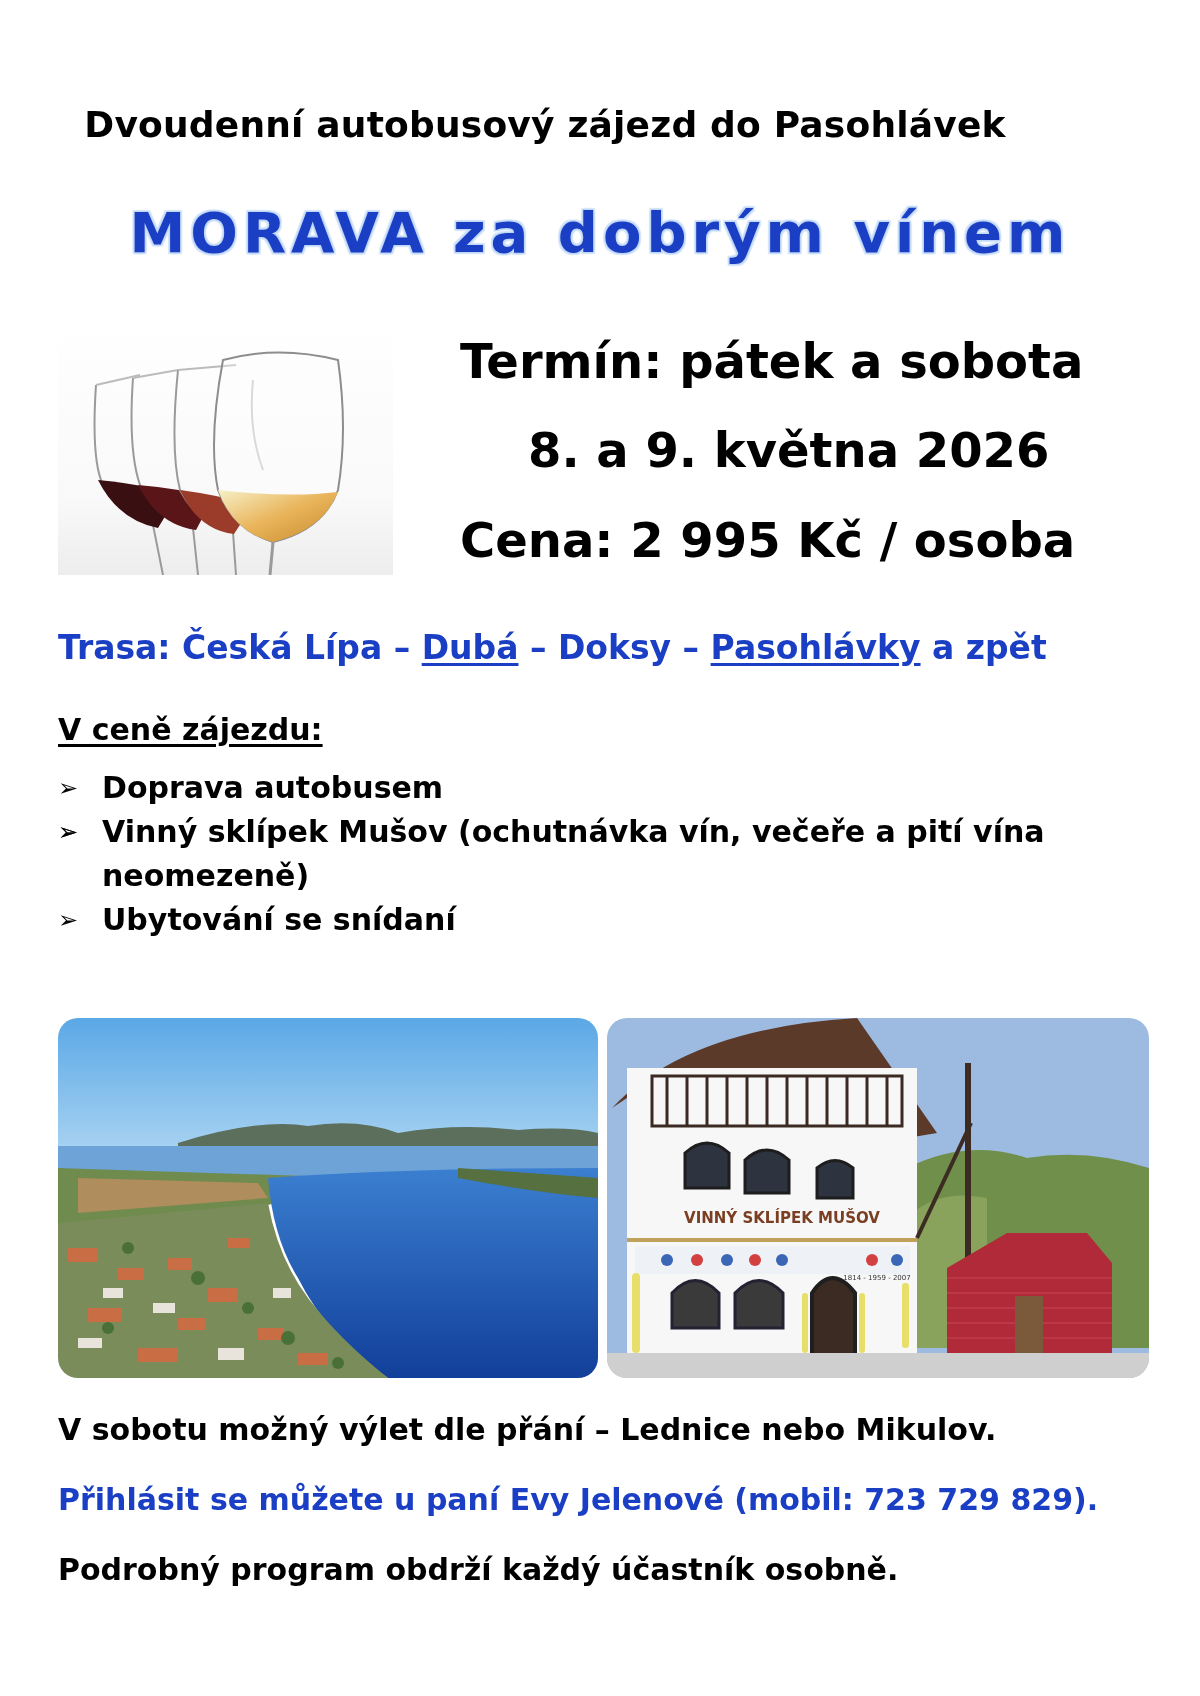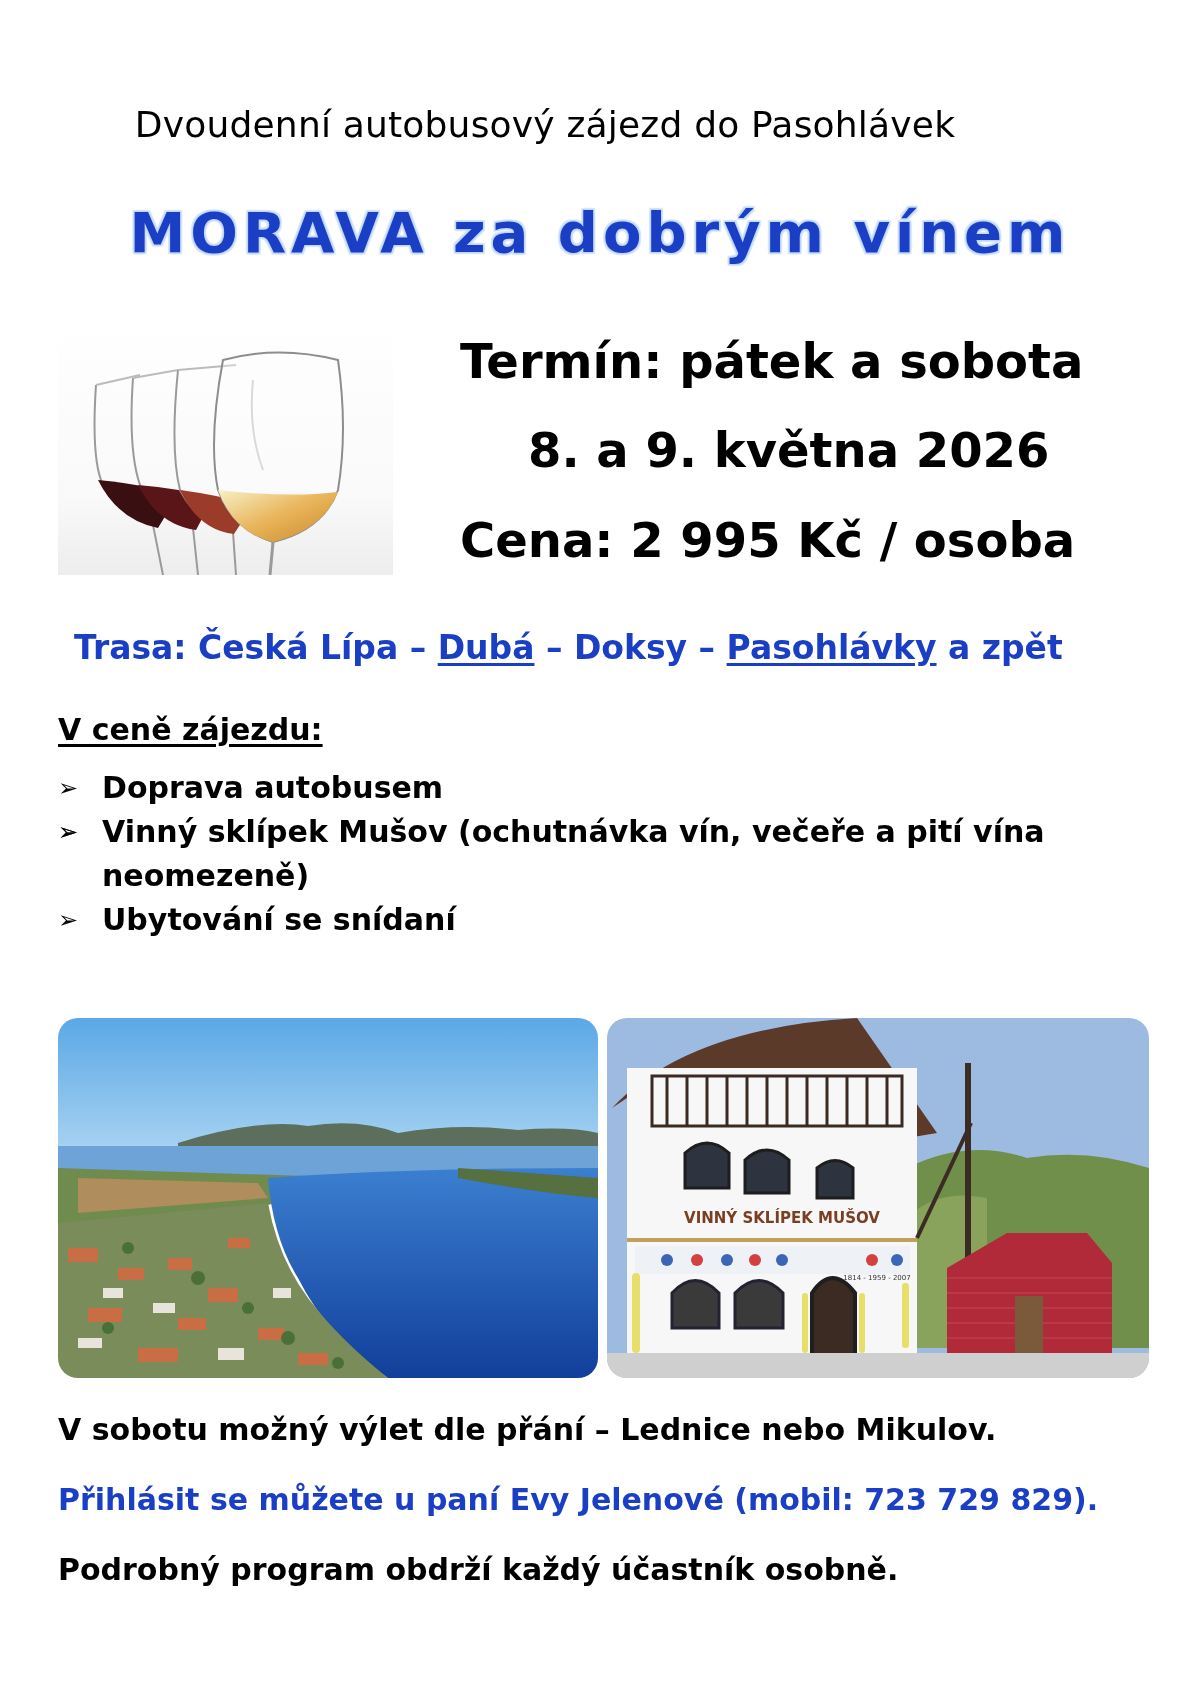--- a/index.html
+++ b/index.html
@@ -13,21 +13,21 @@
       position: relative;
       overflow: hidden;
       font-family: "DejaVu Sans", sans-serif;
       color: #000000;
     }
     .abs { position: absolute; }
 
     .subtitle {
       left: 0; width: 1090px; top: 104px;
       text-align: center;
-      font-weight: normal;
+      font-weight: bold;
       font-size: 36px;
       letter-spacing: 0.2px;
       white-space: nowrap;
     }
     .main-title {
       left: 0; width: 1200px; top: 200px;
       text-align: center;
       font-weight: bold;
       font-size: 56px;
       letter-spacing: 5px;
@@ -56,21 +56,20 @@
     .term { left: 460px; top: 333px; }
     .dates { left: 528px; top: 422px; }
     .price { left: 460px; top: 512px; }
 
     .route {
       left: 58px; top: 628px;
       font-weight: bold;
       font-size: 33px;
       color: #1a3fc4;
       white-space: nowrap;
-      margin-left: 16px;
     }
     .route .u { text-decoration: underline; text-underline-offset: 4px; }
 
     .incl-heading {
       left: 58px; top: 712px;
       font-weight: bold;
       font-size: 30px;
       text-decoration: underline;
       text-underline-offset: 4px;
       white-space: nowrap;

